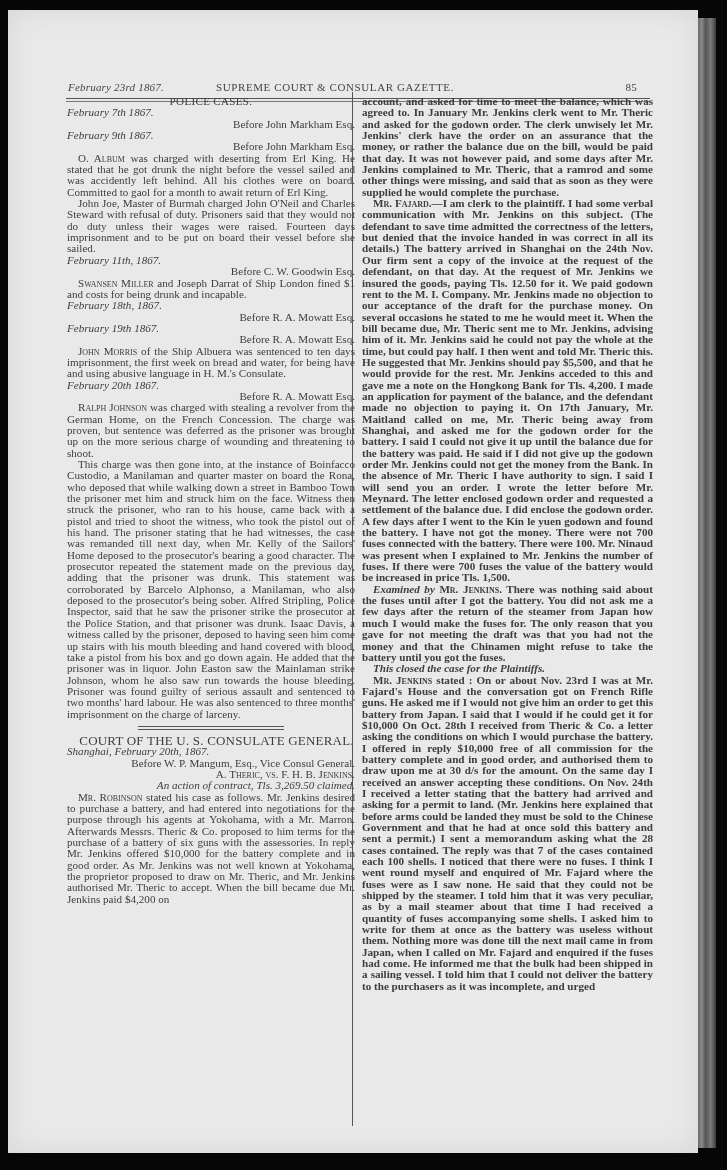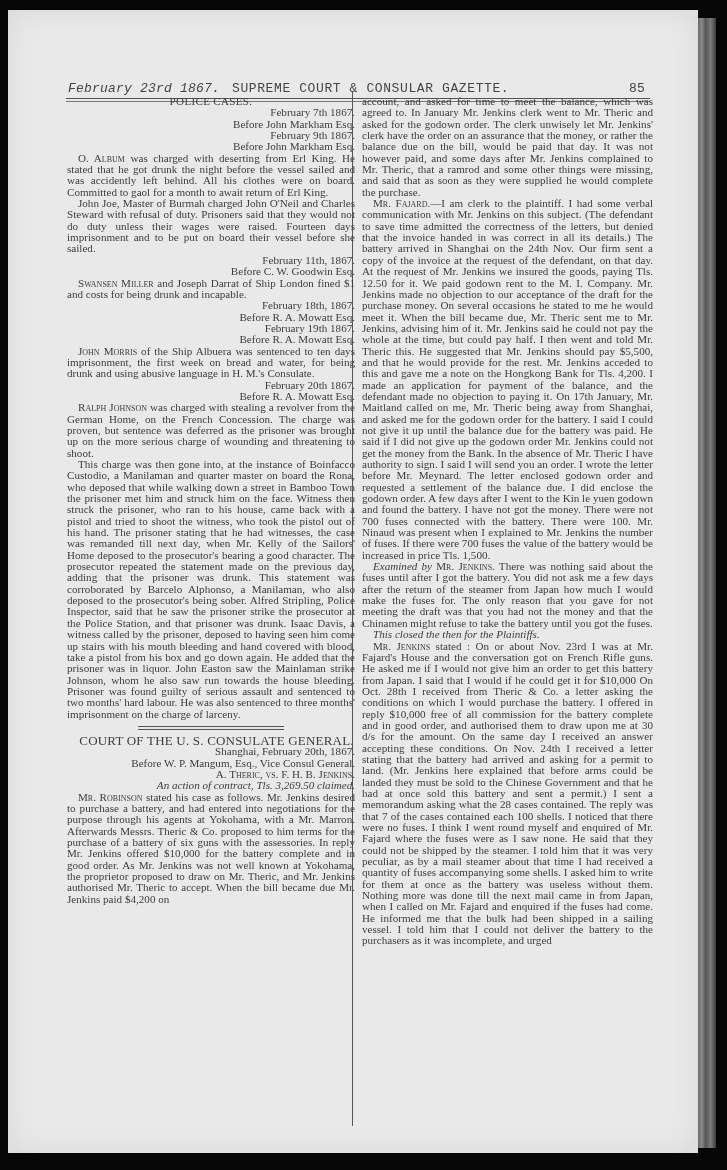--- a/index.html
+++ b/index.html
@@ -2,37 +2,37 @@
 <html><head>
 <meta charset="utf-8">
 <style>
   html, body { margin:0; padding:0; }
   body { width:727px; height:1170px; background:#060606; position:relative; overflow:hidden;
          font-family:"DejaVu Serif","Liberation Serif",serif; color:#3a3a3a; }
   .edge-stack { position:absolute; left:690px; top:18px; width:26px; height:1130px;
         background:linear-gradient(90deg,#7d7d7d 0,#5b5b5b 25%,#8a8a8a 45%,#555 60%,#7a7a7a 80%,#3a3a3a 100%); }
   .page { position:absolute; left:8px; top:10px; width:690px; height:1143px; background:#e9e9e9;
           box-shadow: inset 0 0 30px rgba(0,0,0,0.08); }
-  .running-head { position:absolute; left:60px; top:71px; width:590px; height:14px; font-size:13px;
-          font-family:Liberation Mono, monospace; color:#444; letter-spacing:0.2px;text-align:right; }
+  .running-head { position:absolute; left:60px; top:71px; width:590px; height:14px; font-size:11px;
+          font-family:Liberation Serif, serif; color:#444; letter-spacing:0.2px;text-align:right; }
   .running-head .date { position:absolute; left:0; top:0; font-style:italic; }
-  .running-head .title { position:absolute; left:164px; top:0; letter-spacing:0.6px; }
-  .running-head .pnum { position:absolute; right:13px; top:0; }
+  .running-head .title { position:absolute; left:148px; top:0; letter-spacing:0.6px; }
+  .running-head .pnum { position:absolute; right:21px; top:0; }
   .head-rule { position:absolute; left:58px; top:88px; width:584px; height:0;
           border-top:1px solid #555; }
   .head-rule2 { position:absolute; left:58px; top:91px; width:584px; height:0; border-top:1px solid #777; }
   .col { position:absolute; font-family:"Liberation Serif",serif; font-size:11.1px; line-height:11.35px;
          color:#3d3d3d; text-align:justify; }
   .col-left { left:59px; top:73px; width:288px; }
-  .col-right { left:354px; top:73px; width:291px; }
+  .col-right { left:354px; top:73px; width:291px;font-weight:bold; }
   .col-divider { position:absolute; left:344px; top:82px; width:0; height:1034px; border-left:1px solid #555; }
   .col p { margin:0; text-indent:11px; }
   .col .center { text-align:right; text-indent:0; }
   .col .heading { text-align:center; text-indent:0; letter-spacing:0.3px; }
-  .col .date-line { text-align:right; text-indent:0; }
+  .col .date-line { text-align:left; text-indent:0; font-style:italic; }
   .sc { font-variant:small-caps; }
   .it { font-style:italic; }
   .sep-rule { margin:6px auto 5px auto; width:146px; border-top:1px solid #555; border-bottom:1px solid #555; height:2px; }
   .section-head { text-align:center; text-indent:0; letter-spacing:0.2px; font-size:13px; }
 </style>
 </head>
 <body>
 
 <div class="edge-stack"></div>
 
@@ -58,38 +58,38 @@
         <p class="center">Before John Markham Esq.</p>
         <p><span class="sc">O. Album</span><span> was charged with deserting from Erl King. He stated that he got drunk the night before the vessel sailed and was accidently left behind. All his clothes were on board. Committed to gaol for a month to await return of Erl King.</span></p>
         <p><span class="sc"></span><span>John Joe, Master of Burmah charged John O'Neil and Charles Steward with refusal of duty. Prisoners said that they would not do duty unless their wages were raised. Fourteen days imprisonment and to be put on board their vessel before she sailed.</span></p>
         <p class="date-line">February 11th, 1867.</p>
         <p class="center">Before C. W. Goodwin Esq.</p>
         <p><span class="sc">Swansen Miller</span><span> and Joseph Darrat of Ship London fined $1 and costs for being drunk and incapable.</span></p>
         <p class="date-line">February 18th, 1867.</p>
         <p class="center">Before R. A. Mowatt Esq.</p>
         <p class="date-line">February 19th 1867.</p>
         <p class="center">Before R. A. Mowatt Esq.</p>
-        <p><span class="sc">John Morris</span><span> of the Ship Albuera was sentenced to ten days imprisonment, the first week on bread and water, for being drunk and using abusive language in H. M.'s Consulate.</span></p>
+        <p><span class="sc">John Morris</span><span> of the Ship Albuera was sentenced to ten days imprisonment, the first week on bread and water, for being have and using abusive language in H. M.'s Consulate.</span></p>
         <p class="date-line">February 20th 1867.</p>
         <p class="center">Before R. A. Mowatt Esq.</p>
         <p><span class="sc">Ralph Johnson</span><span> was charged with stealing a revolver from the German Home, on the French Concession. The charge was proven, but sentence was deferred as the prisoner was brought up on the more serious charge of wounding and threatening to shoot.</span></p>
         <p><span class="sc"></span><span>This charge was then gone into, at the instance of Boinfacco Custodio, a Manilaman and quarter master on board the Rona, who deposed that while walking down a street in Bamboo Town the prisoner met him and struck him on the face. Witness then struck the prisoner, who ran to his house, came back with a pistol and tried to shoot the witness, who took the pistol out of his hand. The prisoner stating that he had witnesses, the case was remanded till next day, when Mr. Kelly of the Sailors' Home deposed to the prosecutor's bearing a good character. The prosecutor repeated the statement made on the previous day, adding that the prisoner was drunk. This statement was corroborated by Barcelo Alphonso, a Manilaman, who also deposed to the prosecutor's being sober. Alfred Stripling, Police Inspector, said that he saw the prisoner strike the prosecutor at the Police Station, and that prisoner was drunk. Isaac Davis, a witness called by the prisoner, deposed to having seen him come up stairs with his mouth bleeding and hand covered with blood, take a pistol from his box and go down again. He added that the prisoner was in liquor. John Easton saw the Mainlaman strike Johnson, whom he also saw run towards the house bleeding. Prisoner was found guilty of serious assault and sentenced to two months' hard labour. He was also sentenced to three months' imprisonment on the charge of larceny.</span></p>
       </div>
 
     <div class="sep-rule"></div>
 
     <p class="section-head">COURT OF THE U. S. CONSULATE GENERAL.</p>
     <p class="date-line">Shanghai, February 20th, 1867.</p>
     <p class="center">Before W. P. Mangum, Esq., Vice Consul General.</p>
     <p class="center sc">A. Theric, vs. F. H. B. Jenkins.</p>
     <p class="center it">An action of contract, Tls. 3,269.50 claimed.</p>
     <p><span class="sc">Mr. Robinson</span><span> stated his case as follows. Mr. Jenkins desired to purchase a battery, and had entered into negotiations for the purpose through his agents at Yokohama, with a Mr. Marron. Afterwards Messrs. Theric &amp; Co. proposed to him terms for the purchase of a battery of six guns with the assessories. In reply Mr. Jenkins offered $10,000 for the battery complete and in good order. As Mr. Jenkins was not well known at Yokohama, the proprietor proposed to draw on Mr. Theric, and Mr. Jenkins authorised Mr. Theric to accept. When the bill became due Mr. Jenkins paid $4,200 on</span></p>
   </div>
 
   <div class="col col-right" id="right-col" style="top:86px;">
       <p style="text-indent: 0px;"><span>account, and asked for time to meet the balance, which was agreed to. In January Mr. Jenkins clerk went to Mr. Theric and asked for the godown order. The clerk unwisely let Mr. Jenkins' clerk have the order on an assurance that the money, or rather the balance due on the bill, would be paid that day. It was not however paid, and some days after Mr. Jenkins complained to Mr. Theric, that a ramrod and some other things were missing, and said that as soon as they were supplied he would complete the purchase.</span></p>
       <p><span class="sc">Mr. Fajard.</span><span>—I am clerk to the plaintiff. I had some verbal communication with Mr. Jenkins on this subject. (The defendant to save time admitted the correctness of the letters, but denied that the invoice handed in was correct in all its details.) The battery arrived in Shanghai on the 24th Nov. Our firm sent a copy of the invoice at the request of the defendant, on that day. At the request of Mr. Jenkins we insured the goods, paying Tls. 12.50 for it. We paid godown rent to the M. I. Company. Mr. Jenkins made no objection to our acceptance of the draft for the purchase money. On several occasions he stated to me he would meet it. When the bill became due, Mr. Theric sent me to Mr. Jenkins, advising him of it. Mr. Jenkins said he could not pay the whole at the time, but could pay half. I then went and told Mr. Theric this. He suggested that Mr. Jenkins should pay $5,500, and that he would provide for the rest. Mr. Jenkins acceded to this and gave me a note on the Hongkong Bank for Tls. 4,200. I made an application for payment of the balance, and the defendant made no objection to paying it. On 17th January, Mr. Maitland called on me, Mr. Theric being away from Shanghai, and asked me for the godown order for the battery. I said I could not give it up until the balance due for the battery was paid. He said if I did not give up the godown order Mr. Jenkins could not get the money from the Bank. In the absence of Mr. Theric I have authority to sign. I said I will send you an order. I wrote the letter before Mr. Meynard. The letter enclosed godown order and requested a settlement of the balance due. I did enclose the godown order. A few days after I went to the Kin le yuen godown and found the battery. I have not got the money. There were not 700 fuses connected with the battery. There were 100. Mr. Ninaud was present when I explained to Mr. Jenkins the number of fuses. If there were 700 fuses the value of the battery would be increased in price Tls. 1,500.</span></p>
       <p><span class="it">Examined by </span><span class="sc">Mr. Jenkins.</span><span> There was nothing said about the fuses until after I got the battery. You did not ask me a few days after the return of the steamer from Japan how much I would make the fuses for. The only reason that you gave for not meeting the draft was that you had not the money and that the Chinamen might refuse to take the battery until you got the fuses.</span></p>
-      <p style="font-style: italic;"><span>This closed the then for the Plaintiffs.</span></p>
+      <p style="font-style: italic;"><span>This closed the case for the Plaintiffs.</span></p>
       <p><span class="sc">Mr. Jenkins</span><span> stated : On or about Nov. 23rd I was at Mr. Fajard's House and the conversation got on French Rifle guns. He asked me if I would not give him an order to get this battery from Japan. I said that I would if he could get it for $10,000 On Oct. 28th I received from Theric &amp; Co. a letter asking the conditions on which I would purchase the battery. I offered in reply $10,000 free of all commission for the battery complete and in good order, and authorised them to draw upon me at 30 d/s for the amount. On the same day I received an answer accepting these conditions. On Nov. 24th I received a letter stating that the battery had arrived and asking for a permit to land. (Mr. Jenkins here explained that before arms could be landed they must be sold to the Chinese Government and that he had at once sold this battery and sent a permit.) I sent a memorandum asking what the 28 cases contained. The reply was that 7 of the cases contained each 100 shells. I noticed that there were no fuses. I think I went round myself and enquired of Mr. Fajard where the fuses were as I saw none. He said that they could not be shipped by the steamer. I told him that it was very peculiar, as by a mail steamer about that time I had received a quantity of fuses accompanying some shells. I asked him to write for them at once as the battery was useless without them. Nothing more was done till the next mail came in from Japan, when I called on Mr. Fajard and enquired if the fuses had come. He informed me that the bulk had been shipped in a sailing vessel. I told him that I could not deliver the battery to the purchasers as it was incomplete, and urged</span></p>
     </div>
 
 </div>
 
 </body></html>

